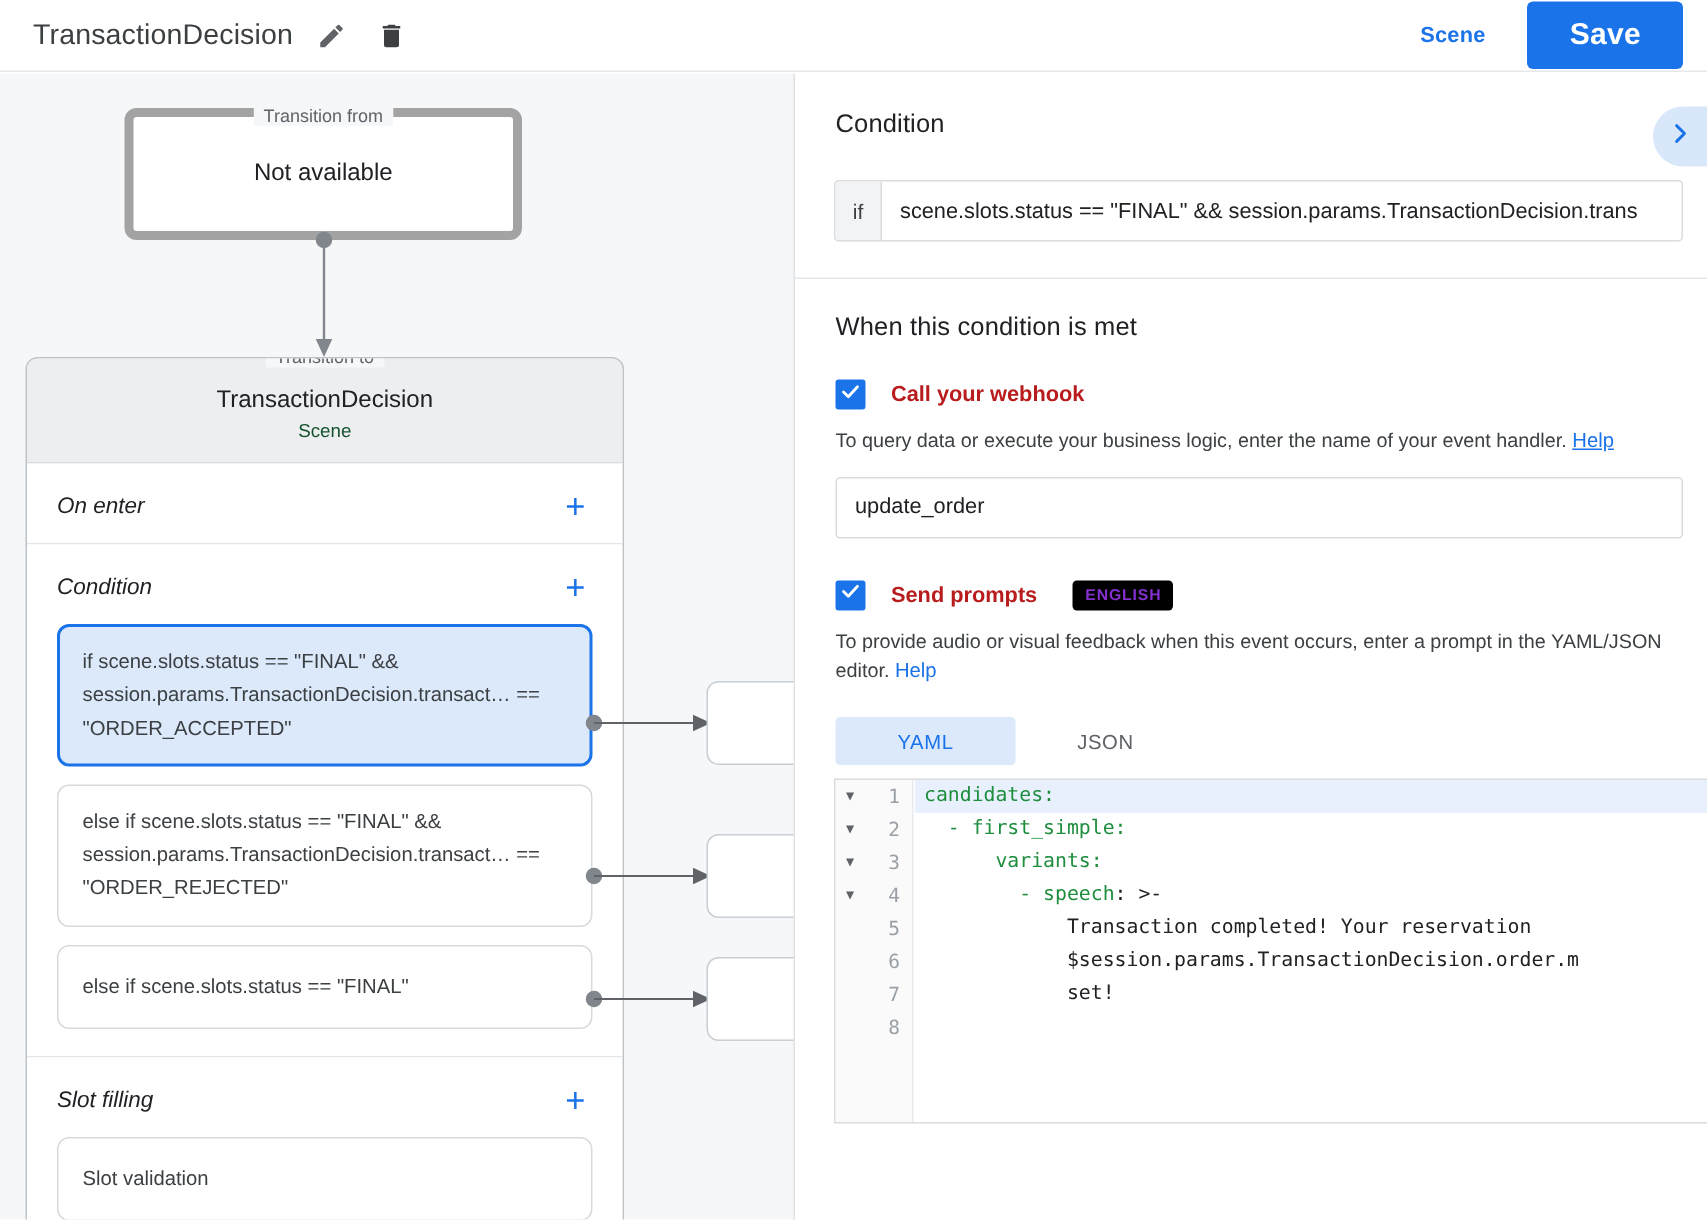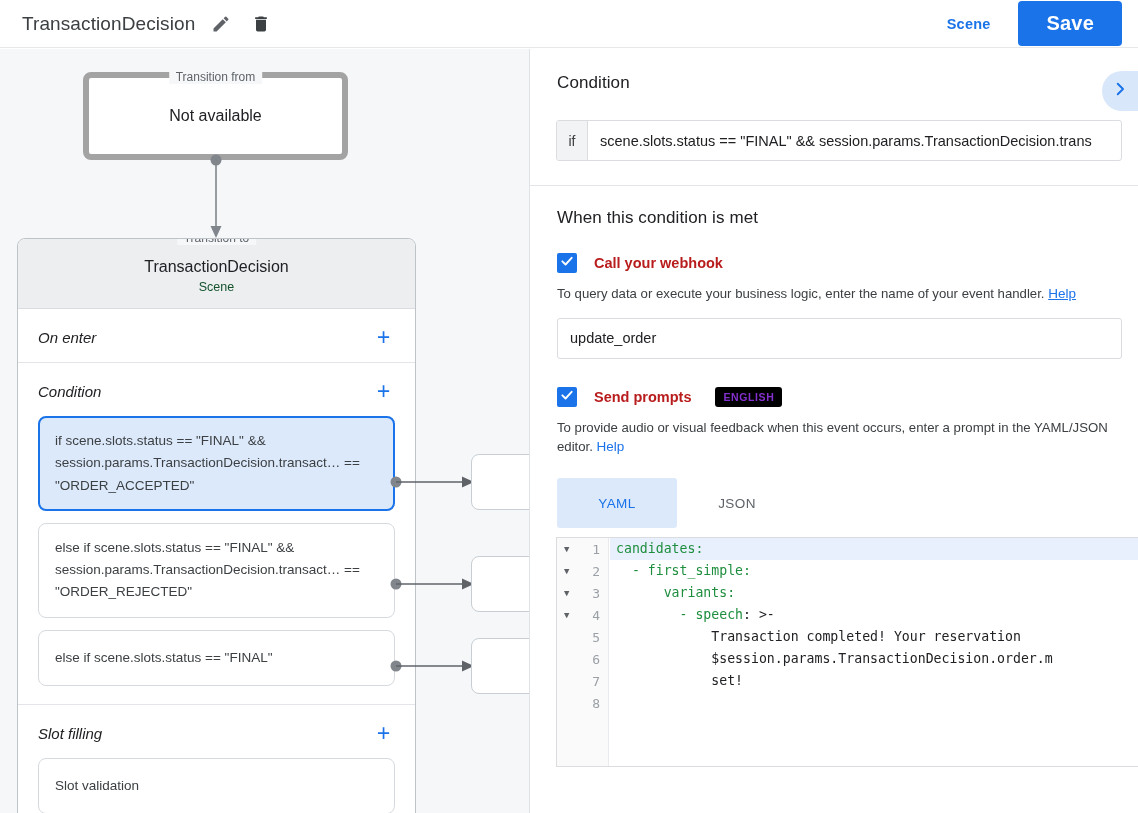--- a/index.html
+++ b/index.html
@@ -285,21 +285,21 @@
     font-family: inherit;
     outline: none;
     background: #fff;
   }
 
   .tabs {
     display: flex;
     margin: 22px 0 0 27px;
   }
   .tab {
-    width: 120px; height: 50px;
+    width: 120px; height: 32px;
     display: flex; align-items: center; justify-content: center;
     font-size: 13.5px;
     color: #5f6368;
     cursor: pointer;
     letter-spacing: .4px;
   }
   .tab.active {
     background: #dce9fb;
     color: #1a73e8;
     border-radius: 3px;

